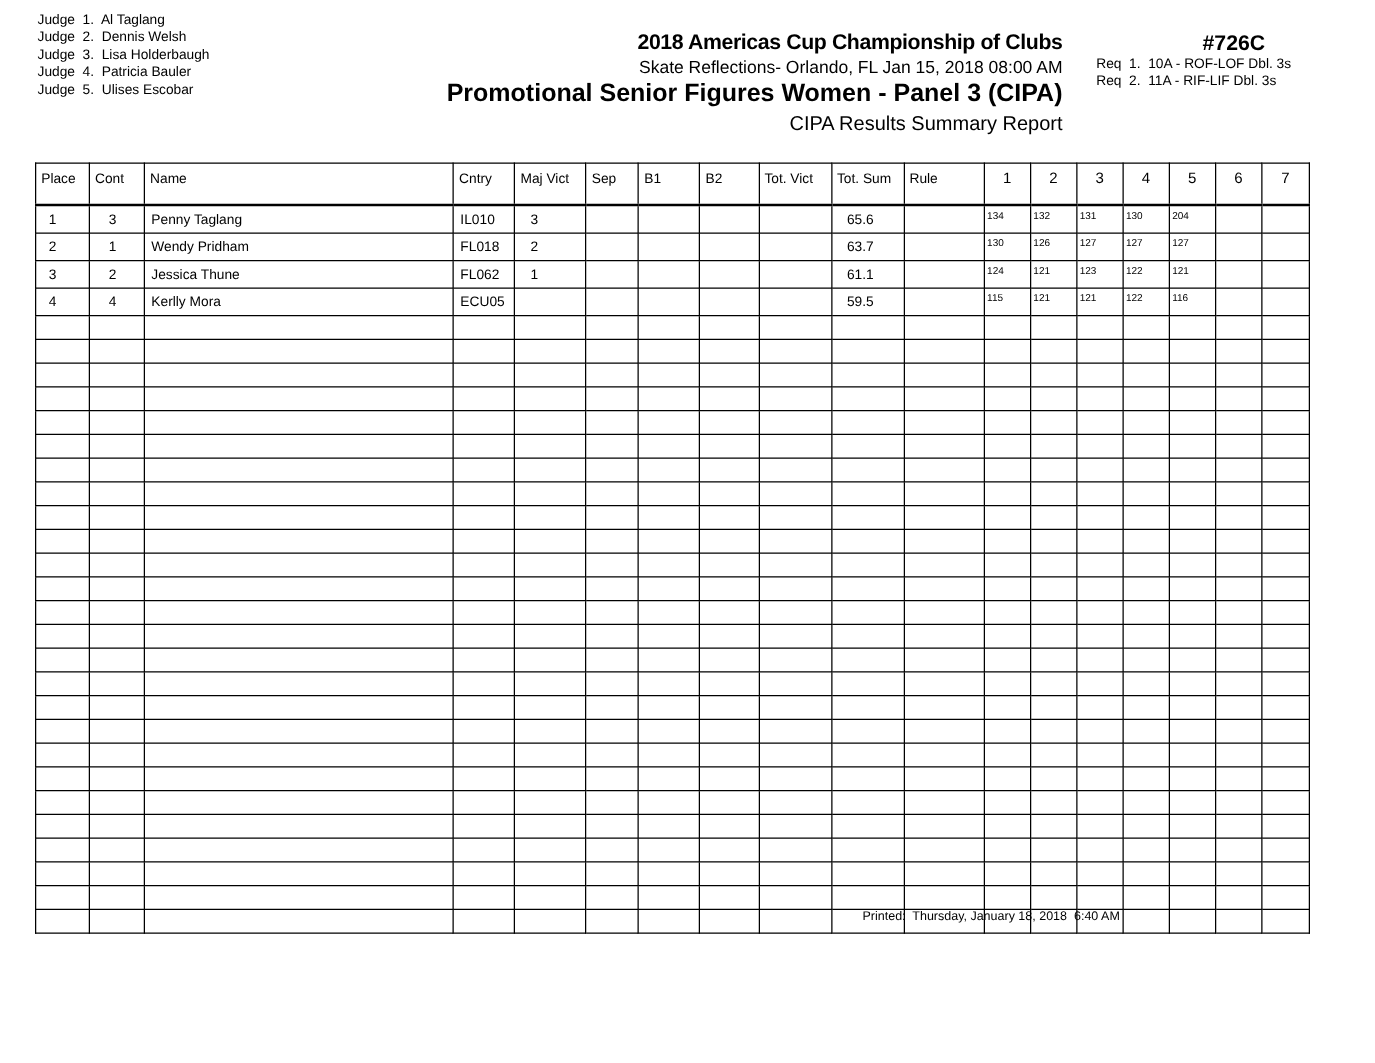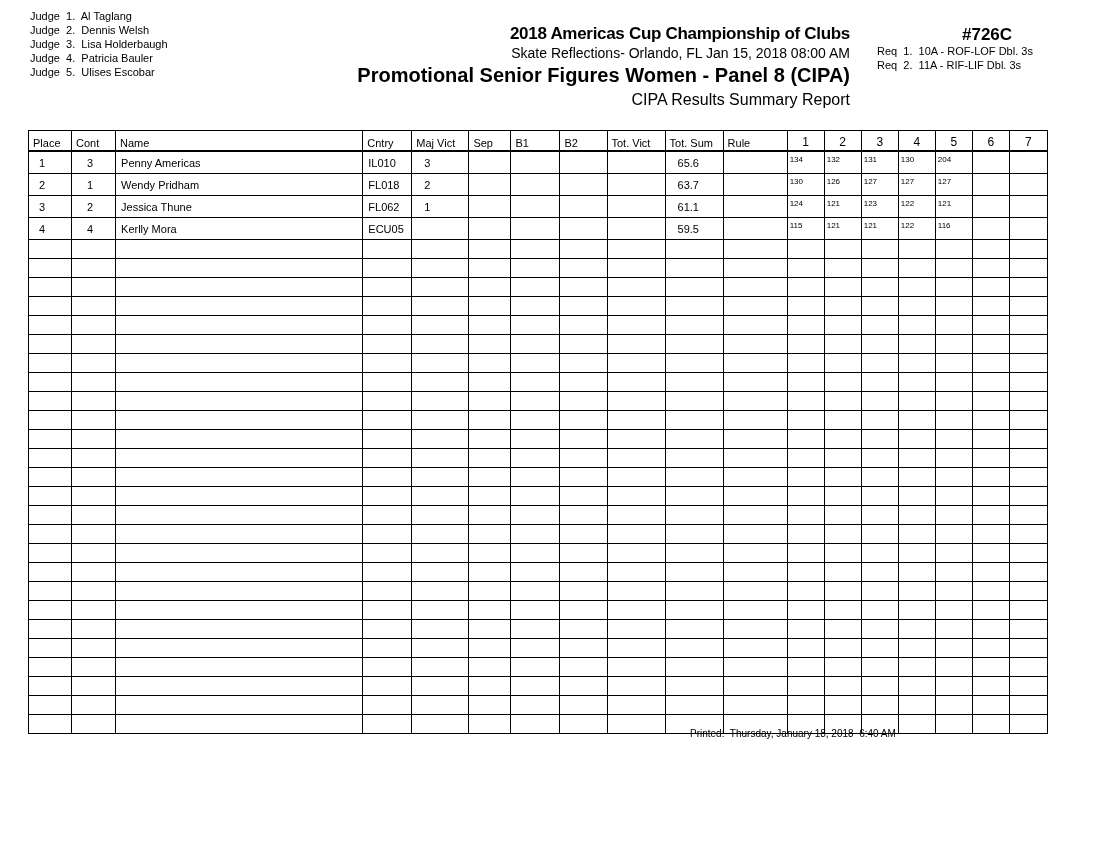--- a/index.html
+++ b/index.html
@@ -9,21 +9,21 @@
   .center-head { position: absolute; left: 250px; width: 600px; text-align: right; }
   .title1 { top: 24px; font-size: 17px; font-weight: bold; letter-spacing: -0.3px; }
   .title2 { top: 45px; font-size: 14px; }
   .title3 { top: 64px; font-size: 20px; font-weight: bold; }
   .title4 { top: 91px; font-size: 16px; }
   .event-code { position: absolute; left: 962px; top: 25px; font-size: 17px; font-weight: bold; }
   .reqs { position: absolute; left: 877px; top: 44px; font-size: 11px; line-height: 14px; }
   .reqs div { white-space: pre; }
   table.results { position: absolute; left: 28px; top: 130px; border-collapse: collapse; table-layout: fixed; width: 1020px; }
   table.results th, table.results td { border: 1px solid #000; height: 18px; padding: 0; font-size: 11px; font-weight: normal; overflow: hidden; white-space: nowrap; }
-  table.results thead th { border-bottom: 2px solid #000; text-align: left; padding-left: 4px; font-size: 11px; height: 18px; vertical-align: bottom; padding-bottom: 1px; }
+  table.results thead th { border-bottom: 2px solid #000; text-align: left; padding-left: 4px; font-size: 11px; height: 18px; vertical-align: bottom; padding-bottom: 14px; }
   table.results thead th.num { text-align: center; padding-left: 0; font-size: 12px; }
   table.results td { padding-left: 5px; }
   table.results td.c { text-align: left; padding-left: 12px; }
   table.results td.pl { padding-left: 10px; }
   table.results td.cont { padding-left: 15px; }
   table.results td.sc { font-size: 8px; padding-left: 2px; vertical-align: top; padding-top: 3px; }
   .printed { position: absolute; left: 690px; top: 728px; font-size: 10px; white-space: pre; }
 </style>
 </head>
 <body>
@@ -31,21 +31,21 @@
 <div class="judges">
   <div>Judge  1.  Al Taglang</div>
   <div>Judge  2.  Dennis Welsh</div>
   <div>Judge  3.  Lisa Holderbaugh</div>
   <div>Judge  4.  Patricia Bauler</div>
   <div>Judge  5.  Ulises Escobar</div>
 </div>
 
 <div class="center-head title1">2018 Americas Cup Championship of Clubs</div>
 <div class="center-head title2">Skate Reflections- Orlando, FL  Jan 15, 2018  08:00 AM</div>
-<div class="center-head title3">Promotional Senior Figures Women - Panel 8 (CIPA)</div>
+<div class="center-head title3">Promotional Senior Figures Women - Panel 3 (CIPA)</div>
 <div class="center-head title4">CIPA Results Summary Report</div>
 
 <div class="event-code">#726C</div>
 <div class="reqs">
   <div>Req  1.  10A - ROF-LOF Dbl. 3s</div>
   <div>Req  2.  11A - RIF-LIF Dbl. 3s</div>
 </div>
 
 <table class="results">
   <colgroup>
@@ -87,21 +87,21 @@
       <th class="num">4</th>
       <th class="num">5</th>
       <th class="num">6</th>
       <th class="num">7</th>
     </tr>
   </thead>
   <tbody id="tbody">
     <tr>
       <td class="pl">1</td>
       <td class="cont">3</td>
-      <td>Penny Americas</td>
+      <td>Penny Taglang</td>
       <td>IL010</td>
       <td class="c">3</td>
       <td></td>
       <td></td>
       <td></td>
       <td></td>
       <td class="c">65.6</td>
       <td></td>
       <td class="sc">134</td>
       <td class="sc">132</td>

